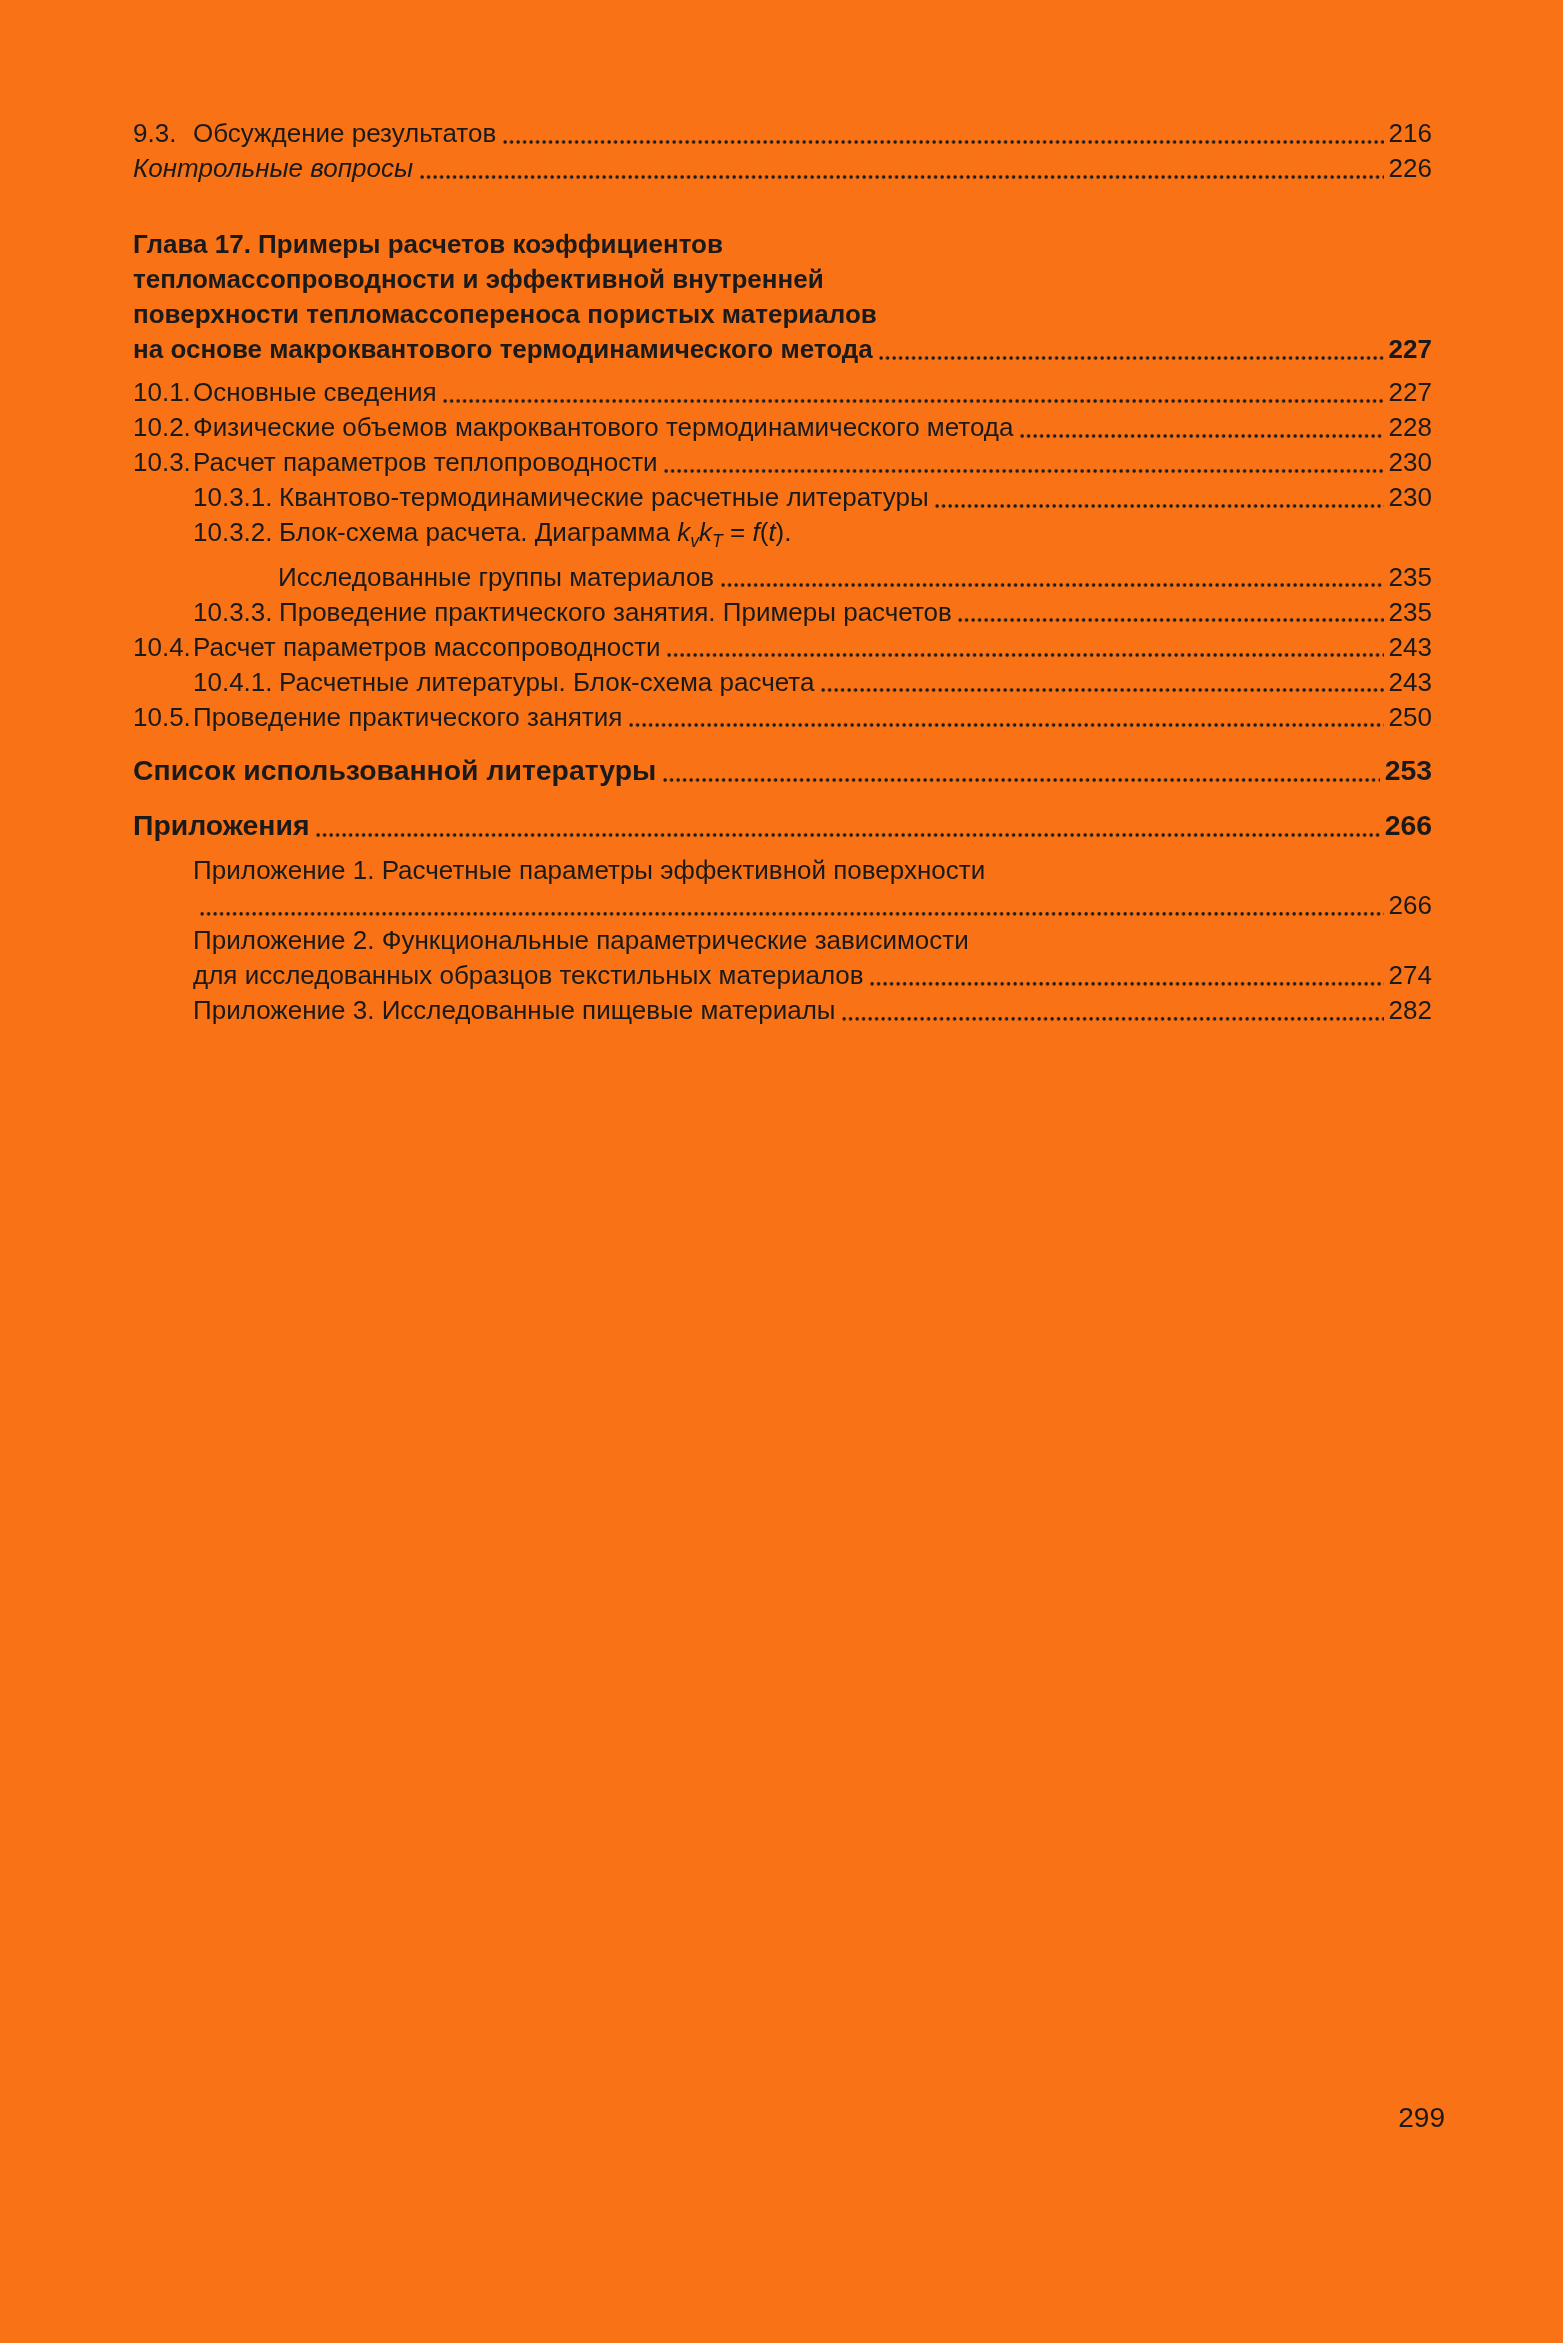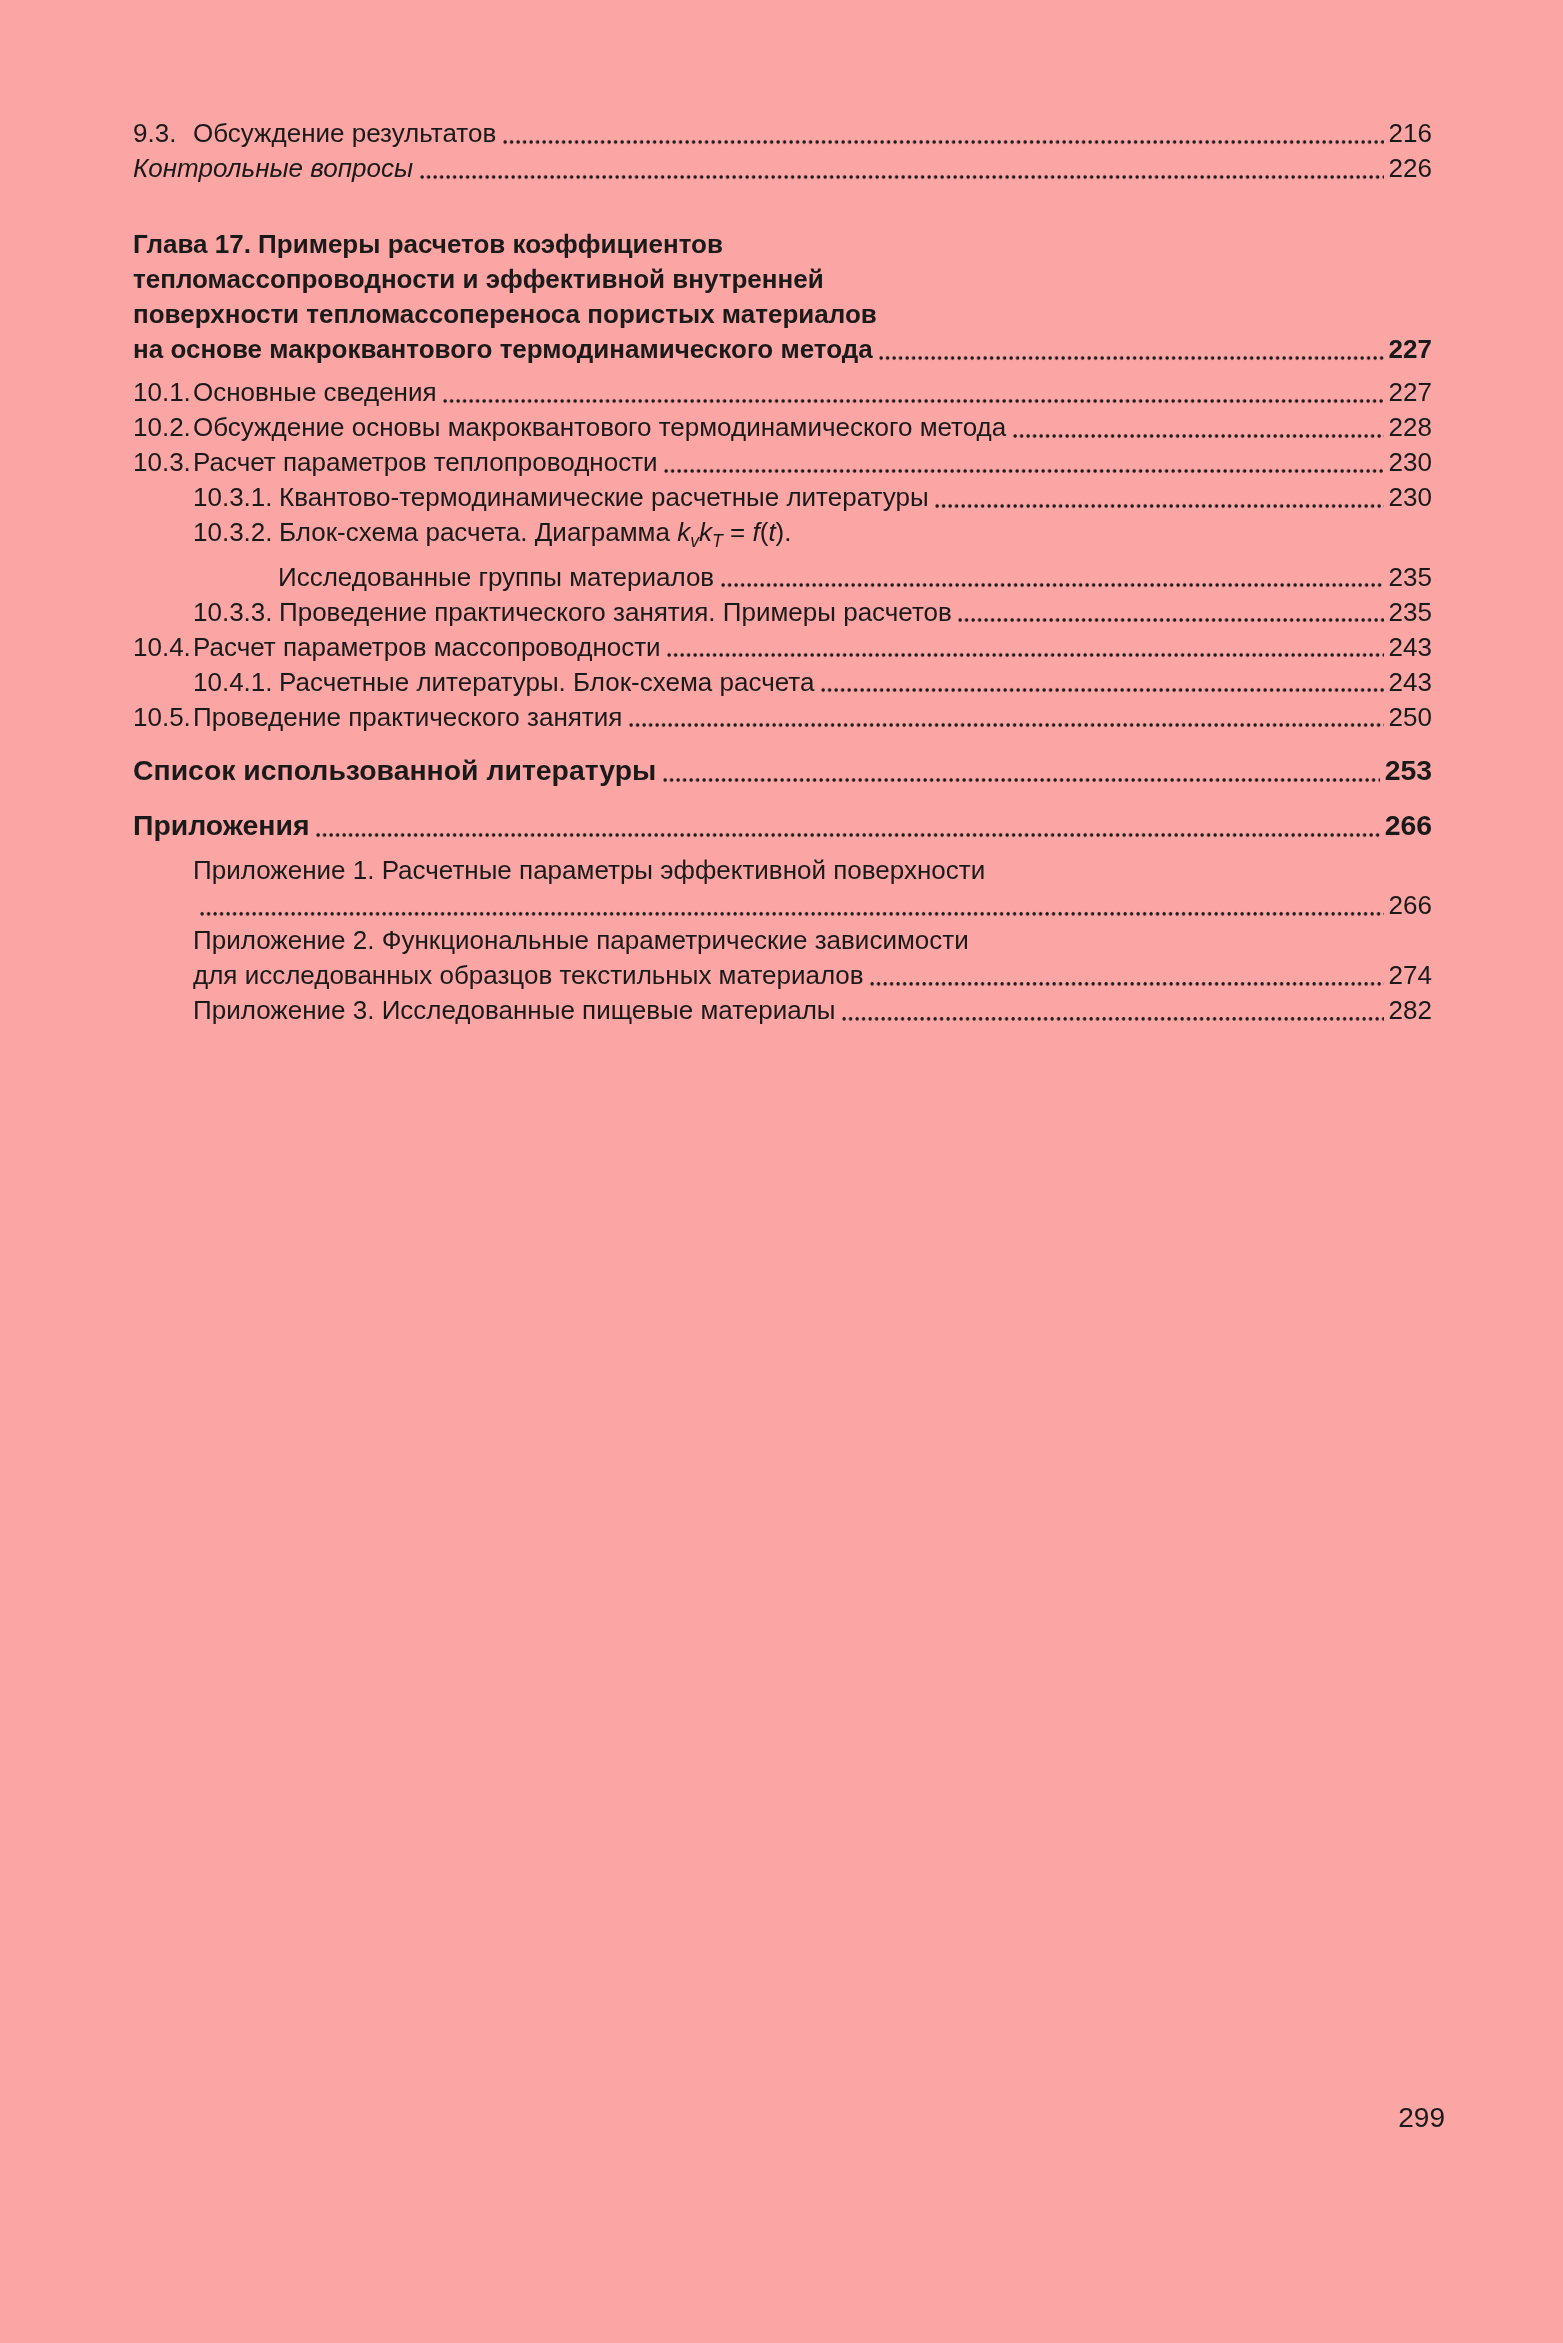--- a/index.html
+++ b/index.html
@@ -1,21 +1,21 @@
 <!DOCTYPE html>
 <html style="font-size:15px"><head>
 <meta charset="utf-8">
 <style>
   html, body { margin: 0; padding: 0; background: #ffffff; }
   .page {
     position: relative;
     width: 1563px;
     height: 2344px;
     margin: 0 auto;
-    background: #fca5a5;
+    background: #f97316;
     color: #1a1a1a;
     font-family: "Liberation Sans", sans-serif;
     box-sizing: border-box;
     padding: 116px 131px 0 133px;
     overflow: hidden;
   }
   .row {
     display: flex;
     align-items: baseline;
     font-size: 26px;
@@ -91,21 +91,21 @@
 
     <div class="row lvl1 gap-sm">
       <span class="num">10.1.</span>
       <span class="label">Основные сведения</span>
       <span class="leader"></span>
       <span class="pagenum">227</span>
     </div>
 
     <div class="row lvl1">
       <span class="num">10.2.</span>
-      <span class="label">Обсуждение основы макроквантового термодинамического метода</span>
+      <span class="label">Физические объемов макроквантового термодинамического метода</span>
       <span class="leader"></span>
       <span class="pagenum">228</span>
     </div>
 
     <div class="row lvl1">
       <span class="num">10.3.</span>
       <span class="label">Расчет параметров теплопроводности</span>
       <span class="leader"></span>
       <span class="pagenum">230</span>
     </div>

